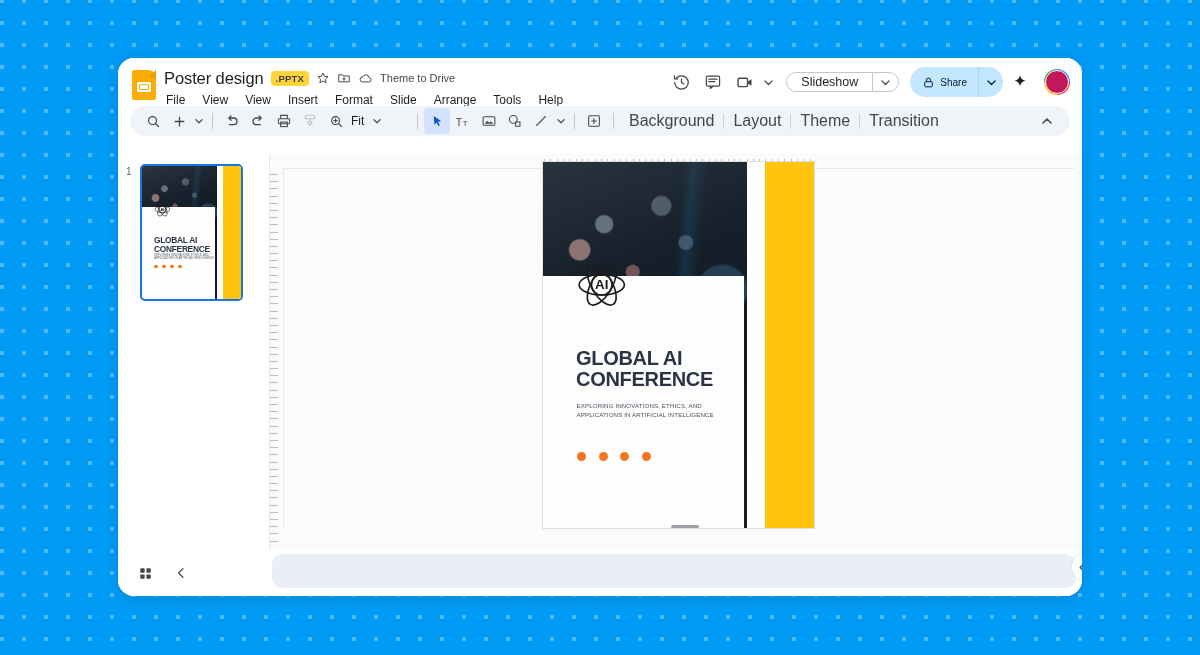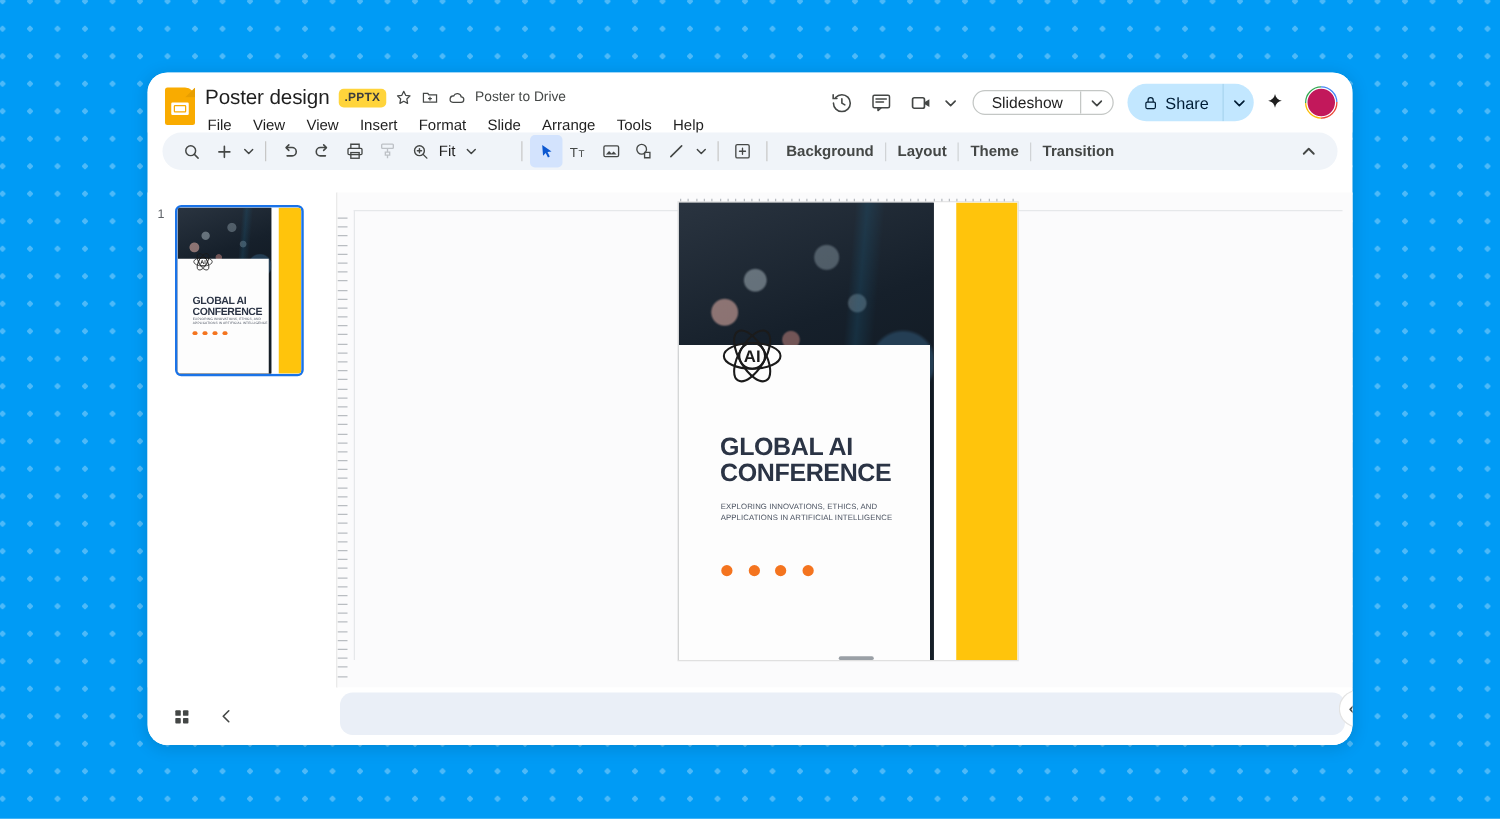--- a/index.html
+++ b/index.html
@@ -105,21 +105,21 @@
     width: 26px; display: flex; align-items: center; justify-content: center;
     border-left: 1px solid #c4c7c5;
   }
   .share-btn {
     display: flex; align-items: stretch; height: 30px;
     background: #c2e7ff; border-radius: 16px; overflow: hidden;
     margin-left: 9px; cursor: pointer;
   }
   .share-label {
     display: flex; align-items: center; gap: 5px;
-    padding: 0 11px 0 12px; font-size: 13px; color: #001d35;
+    padding: 0 11px 0 12px; font-size: 10px; color: #001d35;
     white-space: nowrap;
   }
   .share-caret {
     width: 25px; display: flex; align-items: center; justify-content: center;
     border-left: 1px solid #a8d5f0;
   }
   .avatar {
     width: 26px; height: 26px; border-radius: 50%;
     margin-left: 7px; position: relative; cursor: pointer;
     background: conic-gradient(#4285f4 0deg 90deg, #ea4335 90deg 180deg, #fbbc04 180deg 270deg, #34a853 270deg 360deg);
@@ -145,22 +145,22 @@
     display: flex; align-items: center; justify-content: center;
     border-radius: 4px; color: #444746; cursor: pointer; flex: 0 0 auto;
   }
   .tb.active { background: #d3e3fd; color: #0b57d0; }
   .tb.disabled { color: #bdc1c6; }
   .tb-caret { width: 14px; height: 26px; display: flex; align-items: center; justify-content: center; color: #444746; cursor: pointer; flex:0 0 auto;}
   .tb-sep { width: 1px; height: 16px; background: #c7c7c7; margin: 0 6px; flex: 0 0 auto; }
   .fit-label { font-size: 12px; color: #1f1f1f; padding: 0 6px 0 2px; white-space: nowrap; cursor: pointer;}
   .fit-box { display: flex; align-items: center; min-width: 62px; }
   .tb-text {
-    font-size: 12px; color: #444746;
-    padding: 4px 9px; border-radius: 4px; cursor: pointer; white-space: nowrap; font-weight: bold;
+    font-size: 16px; color: #444746;
+    padding: 4px 9px; border-radius: 4px; cursor: pointer; white-space: nowrap;
   }
   .vdiv { width: 1px; height: 15px; background: #d0d3d6; flex: 0 0 auto; }
   .tb-collapse { position: absolute; right: 10px; top: 2px; }
   
   .body-area {
     position: absolute;
     top: 96px; left: 0; right: 0; bottom: 46px;
     display: flex;
     background: #fff;
   }
@@ -338,21 +338,21 @@
           <svg width="14" height="14" viewBox="0 0 24 24" fill="none" stroke="currentColor" stroke-width="1.7">
               <path d="M3 6.5h6l1.6 2H21v10H3z"></path>
               <path d="M12 11.5v4M10 13.5h4" stroke-linecap="round"></path>
             </svg>
         </span>
         <span class="hicon">
           <svg width="15" height="15" viewBox="0 0 24 24" fill="none" stroke="currentColor" stroke-width="1.6">
               <path d="M7 17.5h10.2a3.5 3.5 0 00.3-7 5 5 0 00-9.6-1.2A3.6 3.6 0 007 17.5z"></path>
             </svg>
         </span>
-        <span class="saved-text">Poster to Drive</span>
+        <span class="saved-text">Theme to Drive</span>
       </div>
       <div class="menu-row">
         <span class="menu-item">File</span>
         <span class="menu-item">View</span>
         <span class="menu-item">View</span>
         <span class="menu-item">Insert</span>
         <span class="menu-item">Format</span>
         <span class="menu-item">Slide</span>
         <span class="menu-item">Arrange</span>
         <span class="menu-item">Tools</span>

